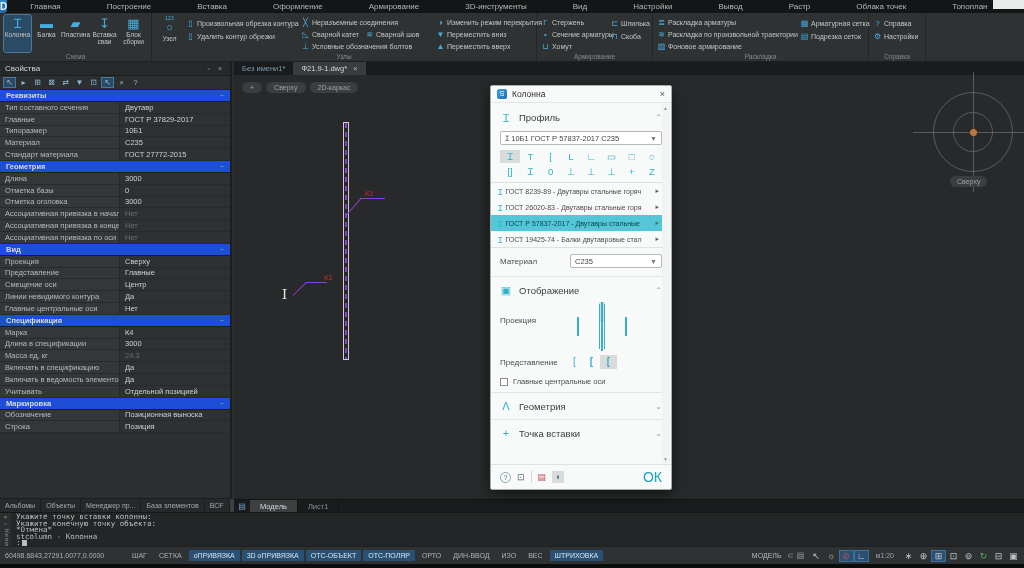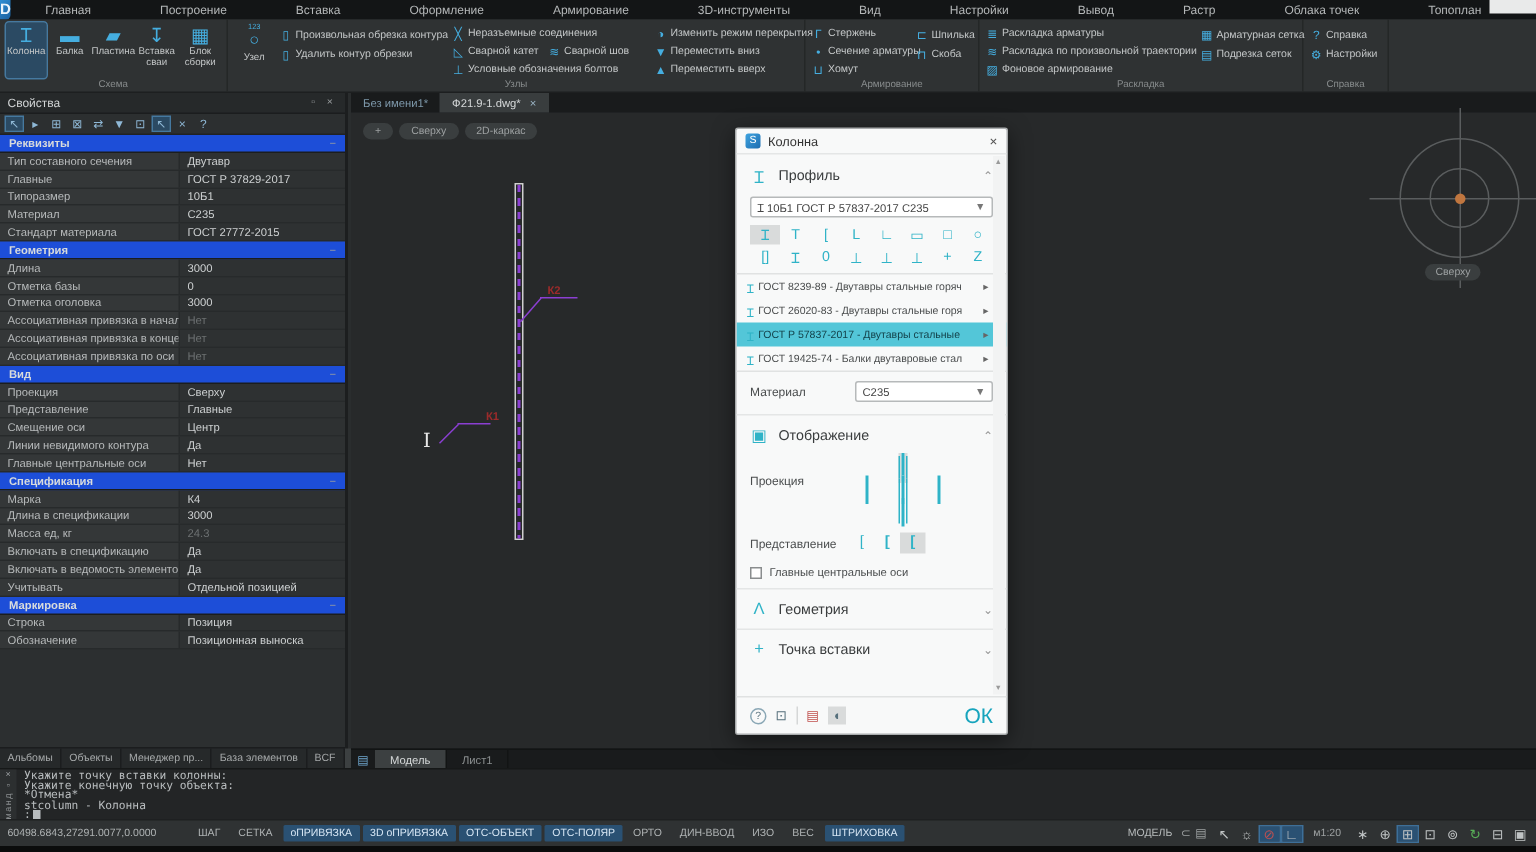--- a/index.html
+++ b/index.html
@@ -457,26 +457,26 @@
         <span class="v">Да</span>
       </div>
       <div class="prow">
         <span class="k">Учитывать</span>
         <span class="v">Отдельной позицией</span>
       </div>
       <div class="psec">
         <span>Маркировка</span>
       </div>
       <div class="prow">
+        <span class="k">Обозначение</span>
+        <span class="v">Позиционная выноска</span>
+      </div>
+      <div class="prow">
         <span class="k">Строка</span>
         <span class="v">Позиция</span>
-      </div>
-      <div class="prow">
-        <span class="k">Обозначение</span>
-        <span class="v">Позиционная выноска</span>
       </div>
     </div>
   <div class="props-fill"></div>
   <div class="props-tabs">
 
   <span class="ptab">Альбомы</span>
       <span class="ptab">Объекты</span>
       <span class="ptab">Менеджер пр...</span>
       <span class="ptab">База элементов</span>
       <span class="ptab">BCF</span>

